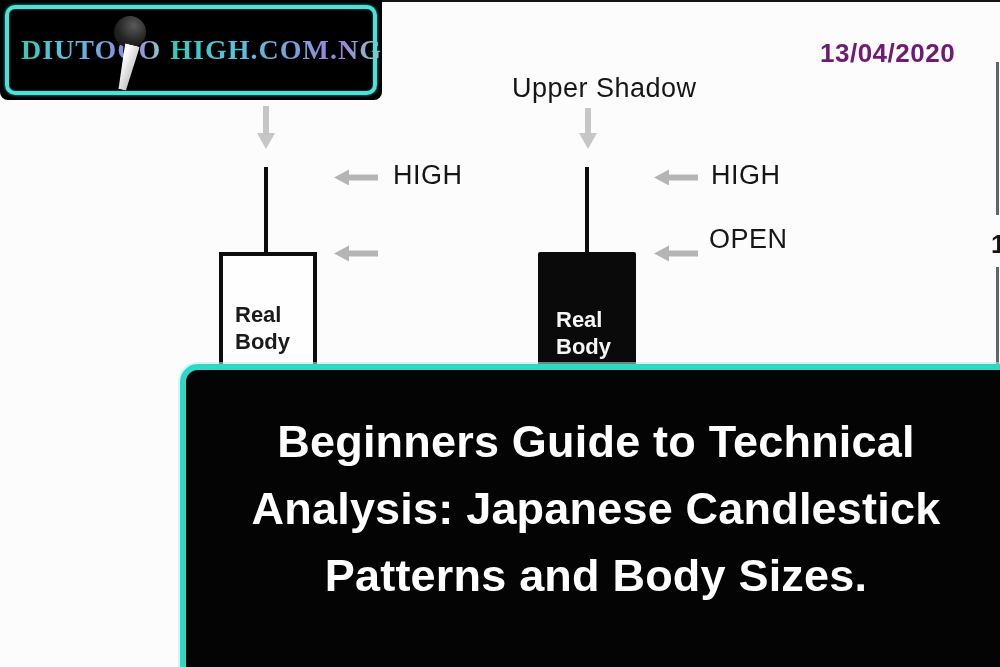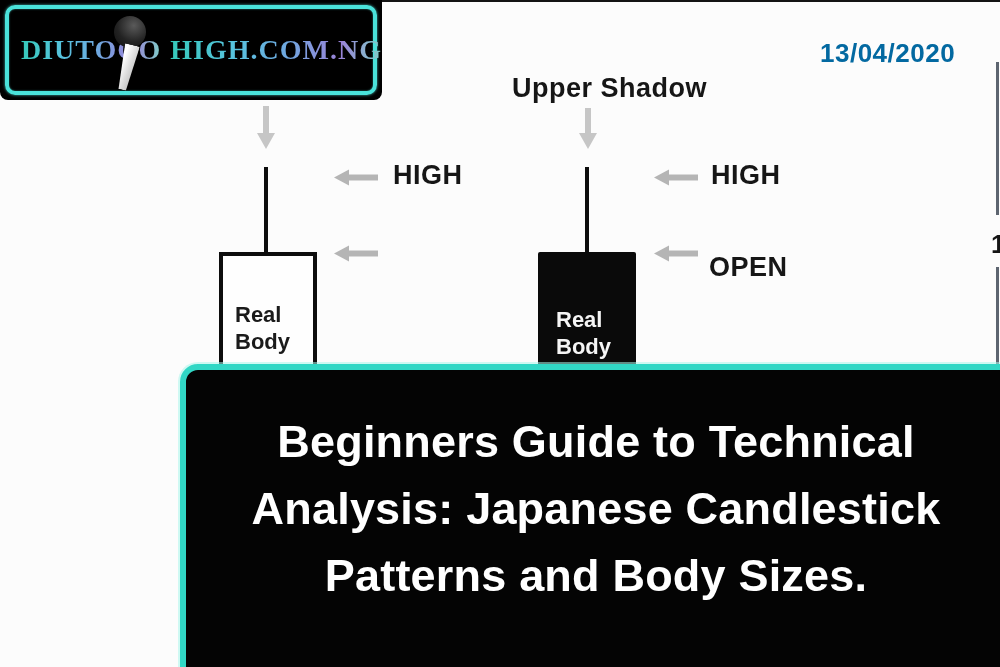--- a/index.html
+++ b/index.html
@@ -23,24 +23,24 @@
   .mic { position:absolute; left:112px; top:14px; width:36px; height:78px; }
   .mic-head { position:absolute; left:2px; top:2px; width:32px; height:32px; border-radius:50%;
               background:radial-gradient(circle at 62% 30%, #5a5a5a, #232323 55%, #0e0e0e 100%); }
   .mic-handle { position:absolute; left:12px; top:31px; width:17px; height:46px;
                 transform:rotate(13deg); transform-origin:top center;
                 background:linear-gradient(100deg,#ffffff 20%, #d9d9d9 60%, #b9b9b9 100%);
                 clip-path:polygon(6% 0, 94% 0, 72% 100%, 28% 100%); border-radius:0 0 5px 5px; }
 
   
   .date { position:absolute; left:820px; top:38px; font-size:26px; font-weight:bold;
-          color:#0369a1; letter-spacing:0.5px; }
+          color:#701a75; letter-spacing:0.5px; }
 
   
-  .diag-label { position:absolute; font-size:27px; font-weight:bold; color:#161616; letter-spacing:0.5px; }
+  .diag-label { position:absolute; font-size:27px; font-weight:normal; color:#161616; letter-spacing:0.5px; }
   .wick { position:absolute; width:4px; background:#0d0d0d; }
   .candle-body { position:absolute; width:98px; }
   .body-hollow { border:4px solid #0d0d0d; background:#fefefe; }
   .body-filled { background:#0a0a0a; border-radius:2px; }
   .real-body-label { position:absolute; font-size:22px; font-weight:bold; line-height:27px; width:76px; }
   .arrow-svg { position:absolute; display:block; }
 
   
   .frag-line { position:absolute; width:3px; background:#5d6570; }
   .frag-glyph { position:absolute; font-size:26px; font-weight:bold; color:#151515; }
@@ -108,21 +108,21 @@
   <svg class="arrow-svg" style="left:654px; top:169px;" width="44" height="17" viewBox="0 0 44 17">
     <rect x="12" y="5.5" width="32" height="6" fill="#b5b5b5"></rect>
     <polygon points="0,8.5 15,0.5 15,16.5" fill="#b5b5b5"></polygon>
   </svg>
   <div class="diag-label" style="left:711px; top:160px;">HIGH</div>
 
   <svg class="arrow-svg" style="left:654px; top:245px;" width="44" height="17" viewBox="0 0 44 17">
     <rect x="12" y="5.5" width="32" height="6" fill="#b5b5b5"></rect>
     <polygon points="0,8.5 15,0.5 15,16.5" fill="#b5b5b5"></polygon>
   </svg>
-  <div class="diag-label" style="left:709px; top:252px;">OPEN</div>
+  <div class="diag-label" style="left:709px; top:224px;">OPEN</div>
 
   <div class="frag-line" style="left:996px; top:62px; height:153px;"></div>
   <div class="frag-glyph" style="left:991px; top:229px;">1</div>
   <div class="frag-line" style="left:996px; top:267px; height:99px;"></div>
 
   <div class="panel">
     <div class="panel-text">
       <div>Beginners Guide to Technical</div>
       <div>Analysis: Japanese Candlestick</div>
       <div>Patterns and Body Sizes.</div>

